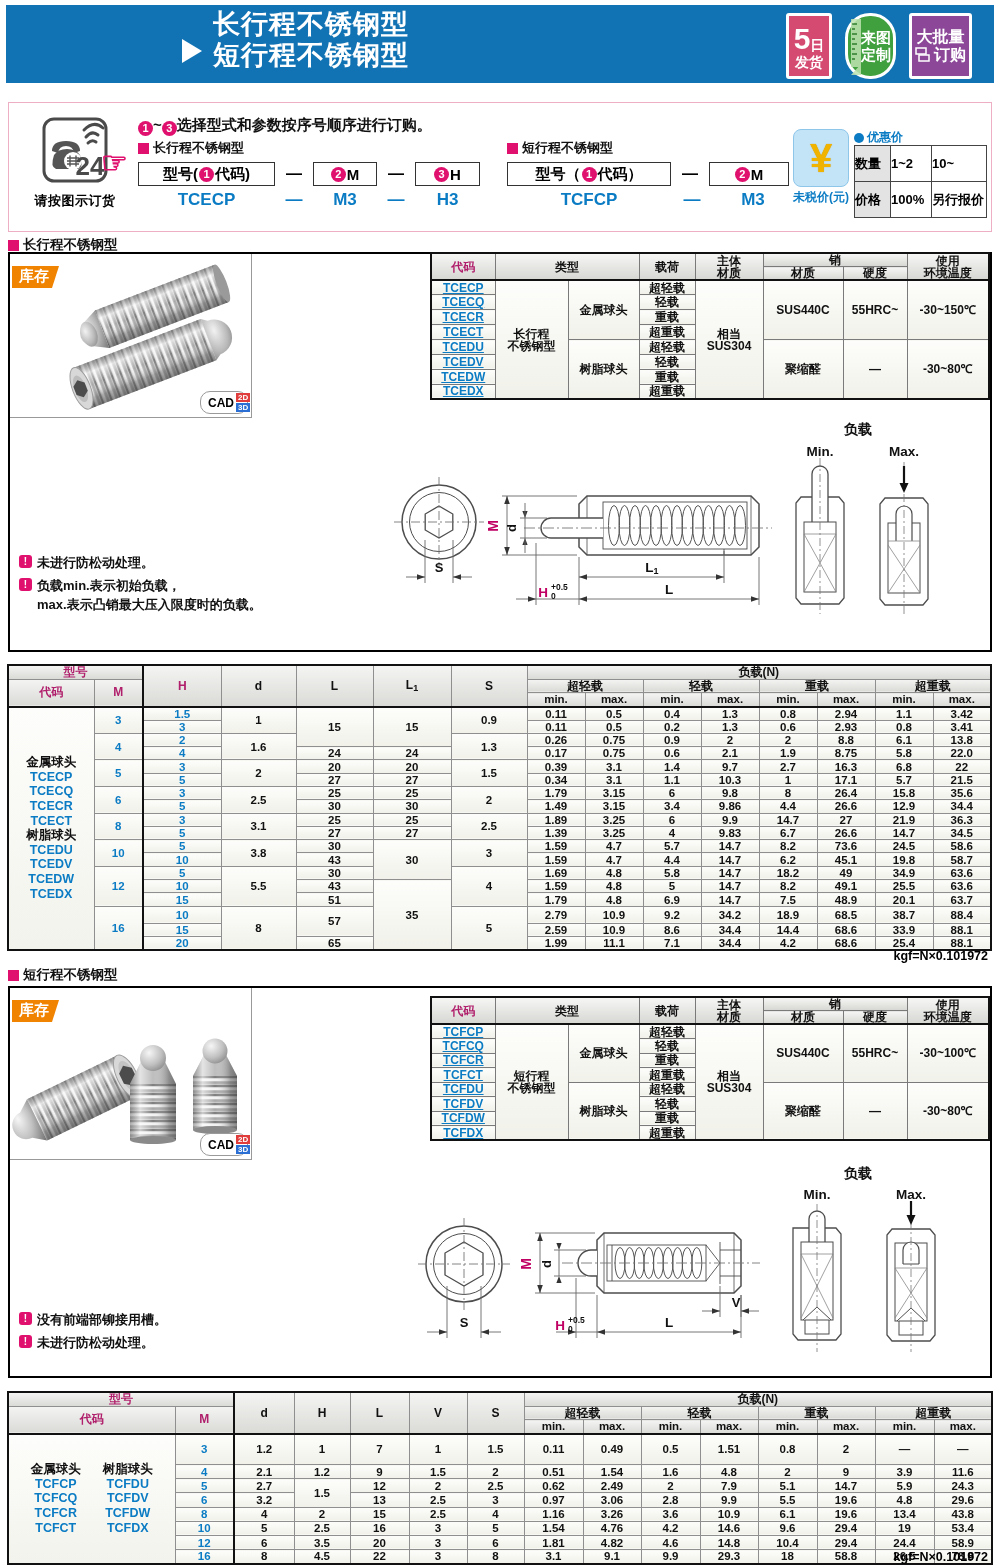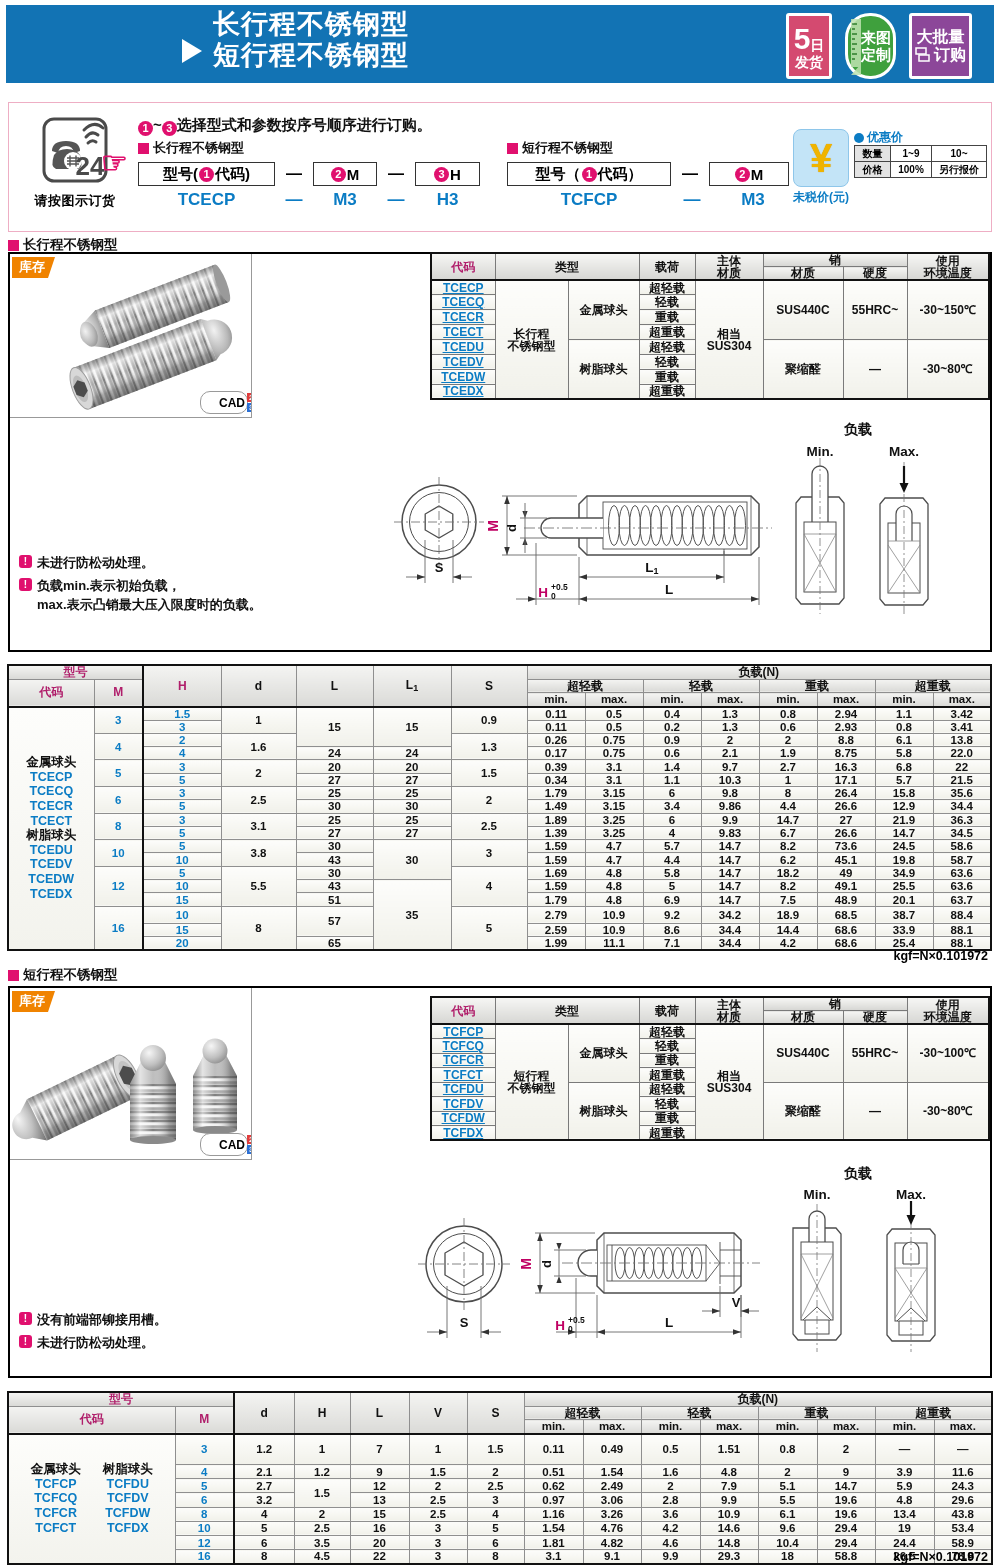--- a/index.html
+++ b/index.html
@@ -43,33 +43,33 @@
   .og-box { border:1px solid #333; background:#fff; height:24px; display:flex; align-items:center; justify-content:center; font-size:15px; font-weight:bold; gap:1px; padding:0 10px; white-space:nowrap; }
   .og-dash { font-size:16px; font-weight:bold; padding:0 11px; }
   .og-example { display:flex; margin-top:4px; color:#0b7cc4; font-size:17px; font-weight:bold; }
   .og-example span { text-align:center; }
   .price-ico { position:absolute; left:784px; top:26px; width:56px; height:58px; background:#c3e4f7; border:1px solid #8ec6ea; border-radius:8px; text-align:center; }
   .price-ico .yen { font-size:40px; font-weight:bold; color:#f0b400; line-height:56px; text-shadow:0 0 1px #c88f00; }
   .price-caption { position:absolute; left:772px; top:86px; width:80px; text-align:center; font-size:12px; font-weight:bold; color:#0b7cc4; }
   .price-legend { position:absolute; left:845px; top:26px; font-size:12px; font-weight:bold; color:#0b7cc4; display:flex; align-items:center; gap:3px; }
   .dot { width:10px; height:10px; border-radius:50%; background:#0b7cc4; display:inline-block; }
   .price-table { position:absolute; left:845px; top:42px; border-collapse:collapse; }
-  .price-table td { border:1px solid #444; font-size:10px; font-weight:bold; text-align:center; height:16px; background:#fff; }
+  .price-table td { border:1px solid #444; font-size:13px; font-weight:bold; text-align:left; height:36px; background:#fff; }
   .price-table td.hd { background:#e3e3e3; width:36px; }
   .price-table td.c1 { width:41px; }
   .price-table td.c2 { width:55px; }
 
   
   .sec-title { position:absolute; left:8px; font-size:13.5px; font-weight:bold; color:#111; display:flex; align-items:center; gap:4px; }
 
   
   .prod-box { position:absolute; left:8px; width:984px; border:2px solid #000; background:#fff; }
   .photo-box { position:absolute; left:0; top:0; width:242px; border-right:1px solid #999; border-bottom:1px solid #999; background:#fff; overflow:hidden; }
-  .stock-badge { position:absolute; left:2px; top:3px; background:#f08300; color:#fff; font-weight:bold; font-size:13px; padding:1px 10px 2px 7px; clip-path:polygon(0 0, 100% 0, calc(100% - 7px) 100%, 0 100%); }
-  .cad-badge { position:absolute; right:3px; bottom:3px; width:48px; height:23px; background:#fff; border:1px solid #9a9a9a; border-radius:10px; display:flex; align-items:center; padding-left:18px; }
+  .stock-badge { position:absolute; left:2px; top:12px; background:#f08300; color:#fff; font-weight:bold; font-size:15px; padding:1px 10px 2px 7px; clip-path:polygon(0 0, 100% 0, calc(100% - 7px) 100%, 0 100%); }
+  .cad-badge { position:absolute; right:3px; bottom:3px; width:48px; height:23px; background:#fff; border:1px solid #9a9a9a; border-radius:10px; display:flex; align-items:center; padding-left:7px; }
   .cad-badge .cad { font-size:12px; font-weight:bold; letter-spacing:0; }
   .cad-badge .dd { display:flex; flex-direction:column; margin-left:2px; gap:1px; }
   .cad-badge .d2 { background:#e03c3c; color:#fff; font-size:8px; font-weight:bold; line-height:9px; padding:0 2px; }
   .cad-badge .d3 { background:#2b6fd4; color:#fff; font-size:8px; font-weight:bold; line-height:9px; padding:0 2px; }
 
   .notes { position:absolute; left:9px; }
   .note-line { display:flex; font-size:13px; font-weight:bold; color:#111; margin-bottom:5px; align-items:flex-start; }
   .note-ico { width:13px; height:13px; background:#e0106e; border-radius:3px; color:#fff; font-size:10px; font-weight:bold; text-align:center; line-height:13px; margin-right:5px; flex:none; margin-top:1px; }
   .note-cont { margin-left:18px; font-size:13px; font-weight:bold; color:#111; margin-top:-4px; }
 
@@ -226,21 +226,21 @@
     <div class="price-ico"><span class="yen">¥</span></div>
     <div class="price-caption">未税价(元)</div>
     <div class="price-legend">
         <span class="dot"></span>
         <span>优惠价</span>
       </div>
     <table class="price-table">
       <tbody>
           <tr>
         <td class="hd">数量</td>
-        <td class="c1">1~9</td>
+        <td class="c1">1~2</td>
         <td class="c2">10~</td>
       </tr>
       <tr>
         <td class="hd">价格</td>
         <td class="c1">100%</td>
         <td class="c2">另行报价</td>
       </tr>
     </tbody>
       </table>
   </section>

